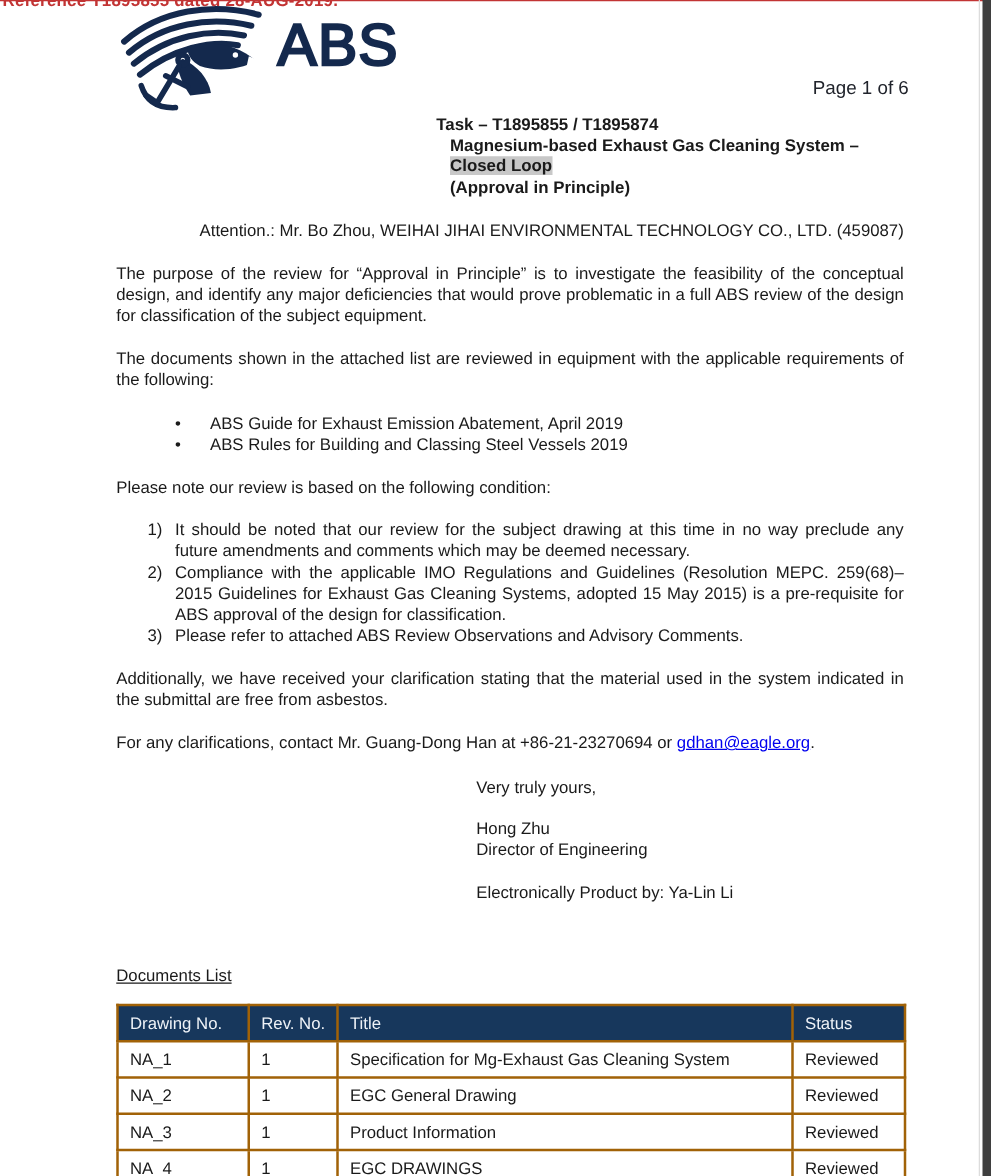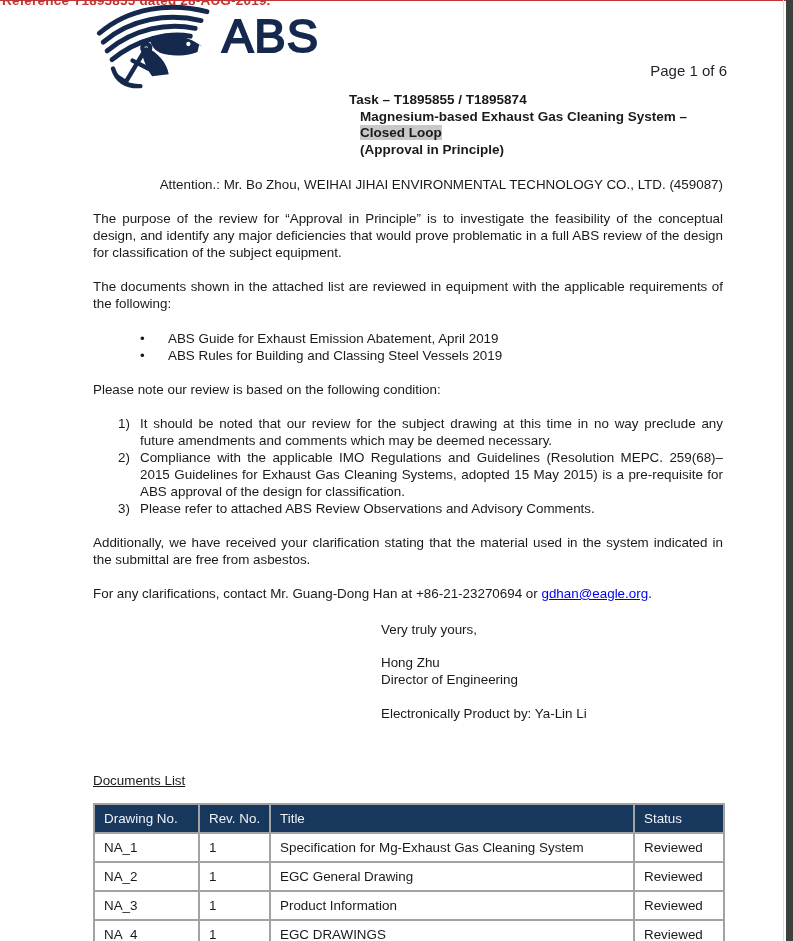--- a/index.html
+++ b/index.html
@@ -54,21 +54,21 @@
   .sig { margin-left:288px; margin-top:19px; font-size:13.4px; line-height:17px; }
   .sig .name-block { margin-top:16px; }
   .sig .esign { margin-top:17px; }
   
   .docs-heading { margin:51px 0 0 93px; font-size:13.4px; text-decoration:underline; }
   table.docs {
     margin:15px 0 0 93px; width:630px;
     border-collapse:collapse; font-size:13.4px;
     table-layout:fixed;
   }
-  table.docs th, table.docs td { border:2px solid #a3a3a3; height:29px; padding:2px 4px 2px 9px; text-align:left; vertical-align:middle; }
+  table.docs th, table.docs td { border:2px solid #a16207; height:29px; padding:2px 4px 2px 9px; text-align:left; vertical-align:middle; }
   table.docs th { background:#17375c; color:#eef2f7; font-weight:normal; }
   .col-drawing { width:105px; } .col-rev { width:71px; } .col-title { width:364px; } .col-status { width:90px; }
 </style>
 </head>
 <body>
 
 <div class="page">
 
   <div class="top-red-line"></div>
   <div class="red-ref">Reference T1895855 dated 28-AUG-2019.</div>

